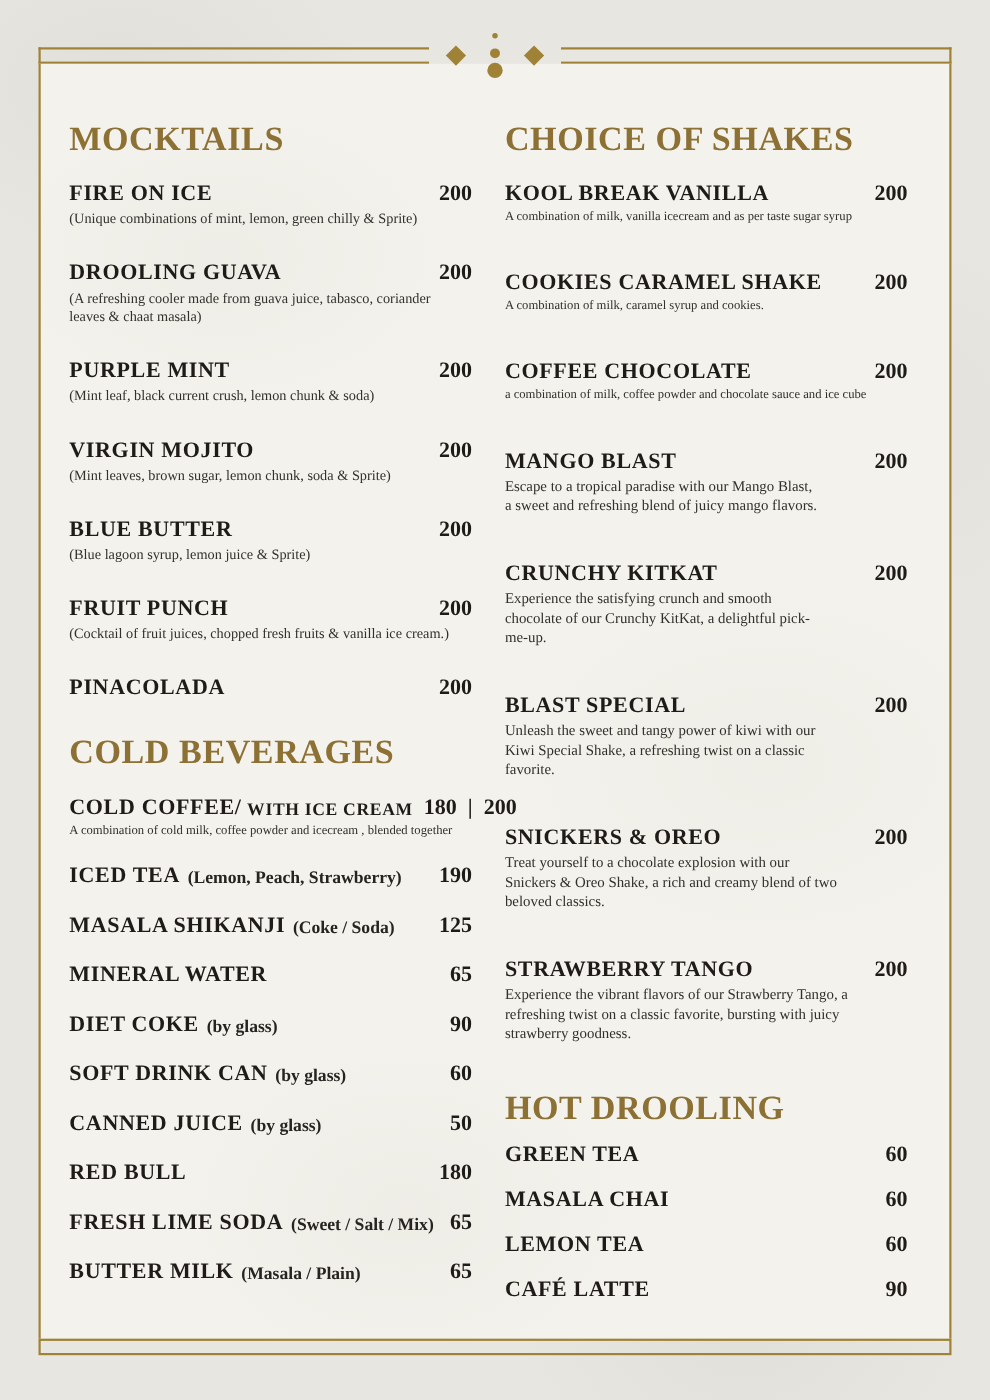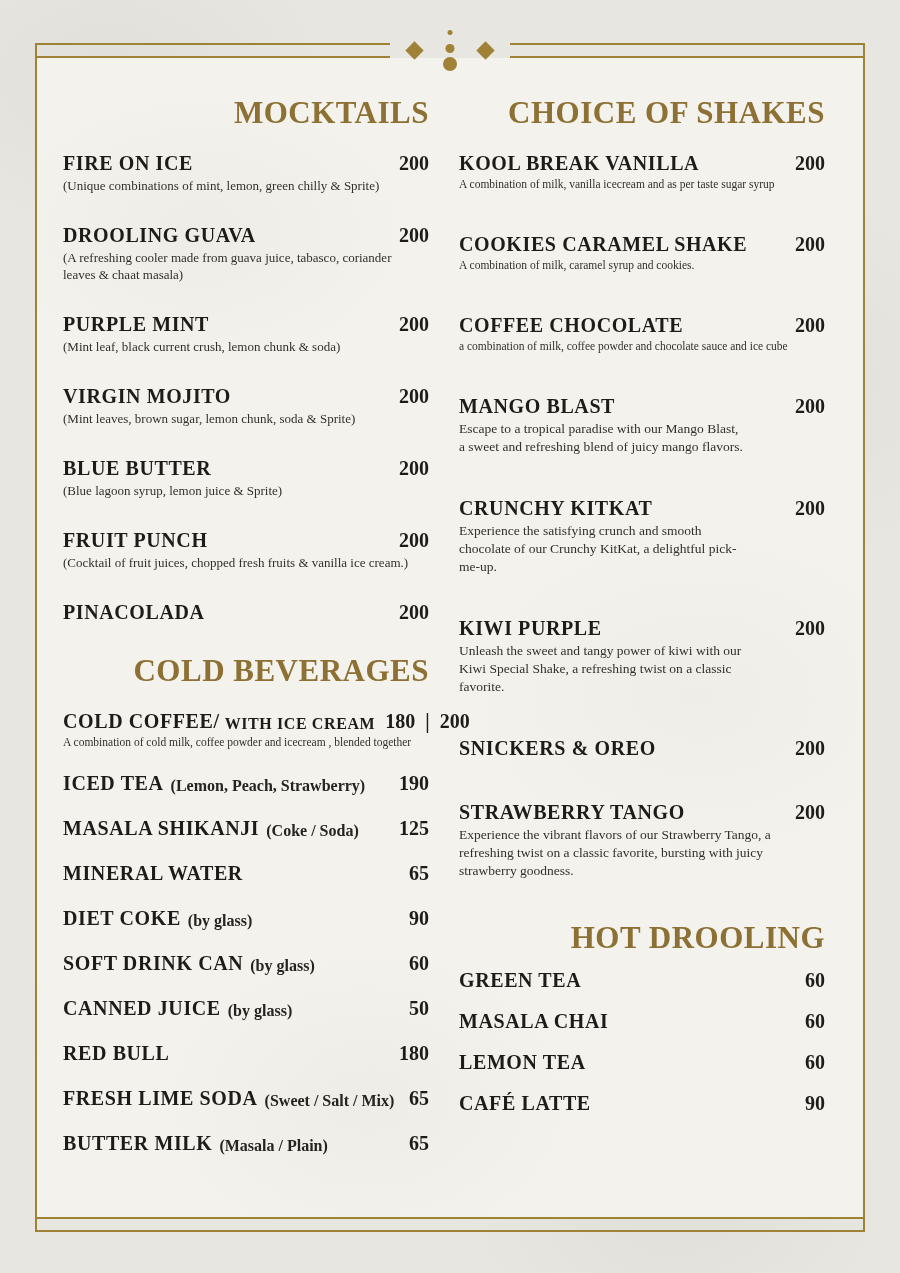--- a/index.html
+++ b/index.html
@@ -36,21 +36,21 @@
     background-color:#f3f2ec;
     background-image:
       radial-gradient(ellipse 300px 200px at 20% 15%, rgba(140,130,110,0.05), transparent 70%),
       radial-gradient(ellipse 340px 240px at 80% 55%, rgba(140,130,110,0.045), transparent 70%),
       radial-gradient(ellipse 300px 220px at 40% 90%, rgba(140,130,110,0.05), transparent 70%);
     padding:34px 38px 0 26px;
     display:flex;gap:30px;overflow:hidden;
   }
   .col{flex:1;min-width:0;}
   .section-title{
-    margin:3px 0 20px 0;text-align:right;
+    margin:16px 0 20px 0;text-align:left;
     font-size:31px;line-height:36px;font-weight:bold;letter-spacing:0.5px;color:#8d7134;
   }
   .menu-item{margin-bottom:29px;}
   .row{display:flex;align-items:flex-end;font-weight:bold;}
   .name{font-size:20px;line-height:24px;letter-spacing:0.6px;color:#1e1b18;white-space:nowrap;}
   .name2{font-size:16px;letter-spacing:0.6px;color:#1e1b18;margin-left:5px;white-space:nowrap;}
   .qual{font-size:16px;color:#262320;margin-left:7px;white-space:nowrap;}
   .price{margin-left:auto;font-size:20px;line-height:24px;color:#1e1b18;padding-left:10px;white-space:nowrap;}
   .desc{margin-top:2px;font-size:13px;line-height:17px;color:#33302b;white-space:pre-line;}
   .desc.xs{font-size:11.5px;line-height:15px;}
@@ -280,34 +280,37 @@
       <span class="name">CRUNCHY KITKAT</span>
 
       <span class="price">200</span>
     </div>
     <div class="desc sm">Experience the satisfying crunch and smooth
 chocolate of our Crunchy KitKat, a delightful pick-
 me-up.</div>
   </div>
             <div class="menu-item">
     <div class="row">
-      <span class="name">KIWI PURPLE</span>
+      <span class="name">BLAST SPECIAL</span>
 
       <span class="price">200</span>
     </div>
     <div class="desc sm">Unleash the sweet and tangy power of kiwi with our
 Kiwi Special Shake, a refreshing twist on a classic
 favorite.</div>
   </div>
             <div class="menu-item">
     <div class="row">
       <span class="name">SNICKERS &amp; OREO</span>
 
       <span class="price">200</span>
     </div>
+    <div class="desc sm">Treat yourself to a chocolate explosion with our
+Snickers &amp; Oreo Shake, a rich and creamy blend of two
+beloved classics.</div>
   </div>
             <div class="menu-item">
     <div class="row">
       <span class="name">STRAWBERRY TANGO</span>
 
       <span class="price">200</span>
     </div>
     <div class="desc sm">Experience the vibrant flavors of our Strawberry Tango, a
 refreshing twist on a classic favorite, bursting with juicy
 strawberry goodness.</div>

